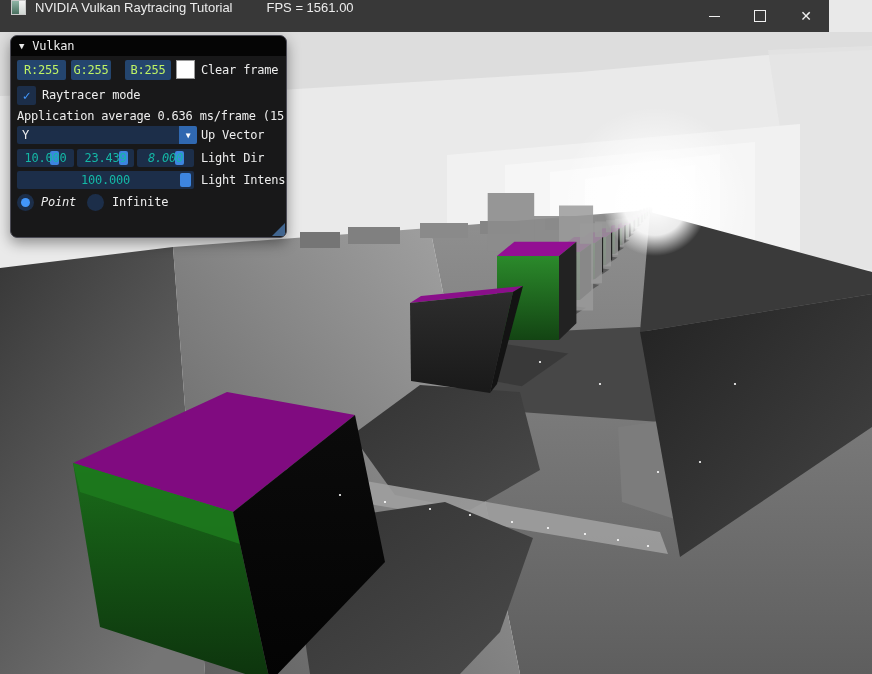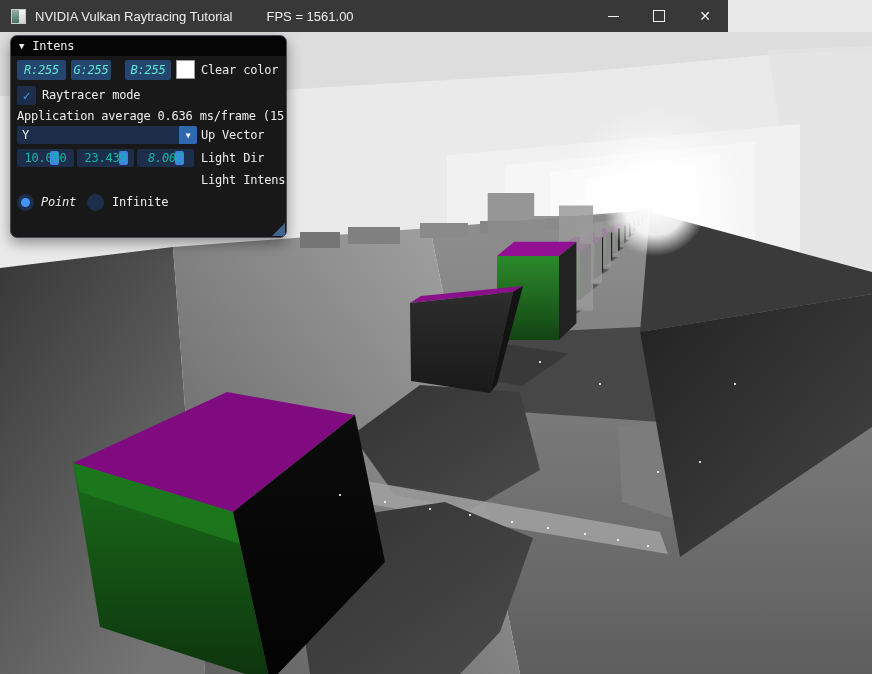--- a/index.html
+++ b/index.html
@@ -1,18 +1,18 @@
 <!DOCTYPE html>
 <html><head>
 <meta charset="utf-8">
 <style>
   html,body{margin:0;padding:0;background:#202020;}
   .window{position:relative;width:872px;height:674px;overflow:hidden;background:#e9e9e9;font-family:"Liberation Sans",sans-serif;}
   
-  .titlebar{position:absolute;left:0;top:0;width:728px;height:32px;background:#383838;display:flex;align-items:center;color:#ececec;}
+  .titlebar{position:absolute;left:0;top:0;width:829px;height:32px;background:#383838;display:flex;color:#ececec;}
   .app-icon{width:15px;height:15px;margin-left:11px;margin-right:9px;border:1px solid #c9c9c9;display:flex;box-sizing:border-box;background:#fff;}
   .app-icon .half-l{width:50%;height:100%;background:linear-gradient(180deg,#8fb4a6,#49705f);}
   .app-icon .half-r{width:50%;height:100%;background:linear-gradient(180deg,#f4f4f4,#cfd6d2);}
   .title-text{font-size:13px;white-space:pre;}
   .fps-text{font-size:13px;margin-left:34px;white-space:pre;}
   .win-controls{margin-left:auto;display:flex;height:32px;}
   .win-btn{width:46px;height:32px;display:flex;align-items:center;justify-content:center;}
   .glyph-min{width:11px;height:1px;background:#f0f0f0;}
   .glyph-max{width:10px;height:10px;border:1px solid #f0f0f0;}
   .glyph-close{color:#f0f0f0;font-size:14px;line-height:14px;font-family:"DejaVu Sans",sans-serif;}
@@ -21,21 +21,21 @@
   .viewport svg{position:absolute;left:0;top:0;}
   
   .panel{position:absolute;left:10px;top:3px;width:275px;height:201px;background:rgba(13,13,14,0.95);
          border:1px solid #4b4b55;border-radius:7px;box-shadow:0 5px 14px rgba(0,0,0,.4);
          font-family:"DejaVu Sans Mono",monospace;font-size:12px;letter-spacing:-0.2px;color:#ededed;overflow:hidden;}
   .panel-titlebar{position:absolute;left:0;top:0;right:0;height:20px;background:#050505;border-radius:6px 6px 0 0;
                   display:flex;align-items:center;padding-left:8px;}
   .collapse-arrow{font-size:9px;margin-right:8px;color:#e8e8e8;}
   .panel-title{font-size:12px;}
   .row{position:absolute;left:0;right:0;}
-  .btn{position:absolute;height:20px;background:#24456e;border-radius:2px;display:flex;align-items:center;justify-content:center;color:#5eead4;font-style:italic;}
+  .btn{position:absolute;height:20px;background:#24456e;border-radius:2px;display:flex;align-items:center;justify-content:center;color:#bef264;}
   .swatch{position:absolute;width:19px;height:19px;background:#ffffff;border:1px solid #9a9a9a;box-sizing:border-box;}
   .lbl{position:absolute;line-height:20px;white-space:pre;}
   .checkbox{position:absolute;left:6px;top:0;width:19px;height:19px;background:#1c2e49;border-radius:2px;display:flex;align-items:center;justify-content:center;}
   .checkmark{color:#4296fa;font-size:13px;font-weight:bold;}
   .combo{position:absolute;left:6px;top:0;width:180px;height:18px;background:#1c2e49;border-radius:2px;display:flex;align-items:center;}
   .combo-value{padding-left:5px;line-height:18px;}
   .combo-arrow{position:absolute;right:0;top:0;width:18px;height:18px;background:#3068b0;border-radius:0 2px 2px 0;display:flex;align-items:center;justify-content:center;}
   .combo-arrow span{font-size:8px;color:#fff;}
   .dragf{position:absolute;top:0;height:18px;background:#1c2e49;border-radius:2px;overflow:hidden;}
   .dragf .grab{position:absolute;top:2px;width:9px;height:14px;background:#3d85e0;border-radius:2px;}
@@ -266,29 +266,29 @@
           <circle cx="658" cy="440" r="1.1" fill="#ffffff"></circle>
           <circle cx="700" cy="430" r="1.1" fill="#ffffff"></circle>
           <circle cx="540" cy="330" r="1.1" fill="#ffffff"></circle>
           <circle cx="735" cy="352" r="1.1" fill="#ffffff"></circle>
         </g>
     </svg>
 
     <div class="panel">
       <div class="panel-titlebar">
         <span class="collapse-arrow">▼</span>
-        <span class="panel-title">Intens</span>
+        <span class="panel-title">Vulkan</span>
       </div>
 
       <div class="row" style="top:24px;height:20px;">
         <div class="btn" style="left:6px;width:49px;">R:255</div>
         <div class="btn" style="left:60px;width:40px;">G:255</div>
         <div class="btn" style="left:114px;width:46px;">B:255</div>
         <div class="swatch" style="left:165px;top:0;"></div>
-        <div class="lbl" style="left:190px;">Clear color</div>
+        <div class="lbl" style="left:190px;">Clear frame</div>
       </div>
 
       <div class="row" style="top:50px;height:19px;">
         <div class="checkbox">
           <span class="checkmark">✓</span>
         </div>
         <div class="lbl" style="left:31px;line-height:19px;">Raytracer mode</div>
       </div>
 
       <div class="row" style="top:72px;height:16px;">
@@ -315,20 +315,24 @@
           <span class="val">23.439</span>
         </div>
         <div class="dragf" style="left:126px;width:57px;font-style:italic;">
           <div class="grab" style="left:38px;"></div>
           <span class="val">8.000</span>
         </div>
         <div class="lbl" style="left:190px;line-height:18px;">Light Dir</div>
       </div>
 
       <div class="row" style="top:135px;height:18px;">
+        <div class="dragf" style="left:6px;width:177px;">
+          <div class="grab" style="left:163px;width:11px;"></div>
+          <span class="val">100.000</span>
+        </div>
         <div class="lbl" style="left:190px;line-height:18px;">Light Intens</div>
       </div>
 
       <div class="row" style="top:158px;height:18px;">
         <div class="radio" style="left:6px;">
             <div class="dot"></div>
           </div>
         <div class="lbl" style="left:30px;line-height:17px;font-style:italic;">Point</div>
         <div class="radio" style="left:76px;"></div>
         <div class="lbl" style="left:101px;line-height:17px;">Infinite</div>

